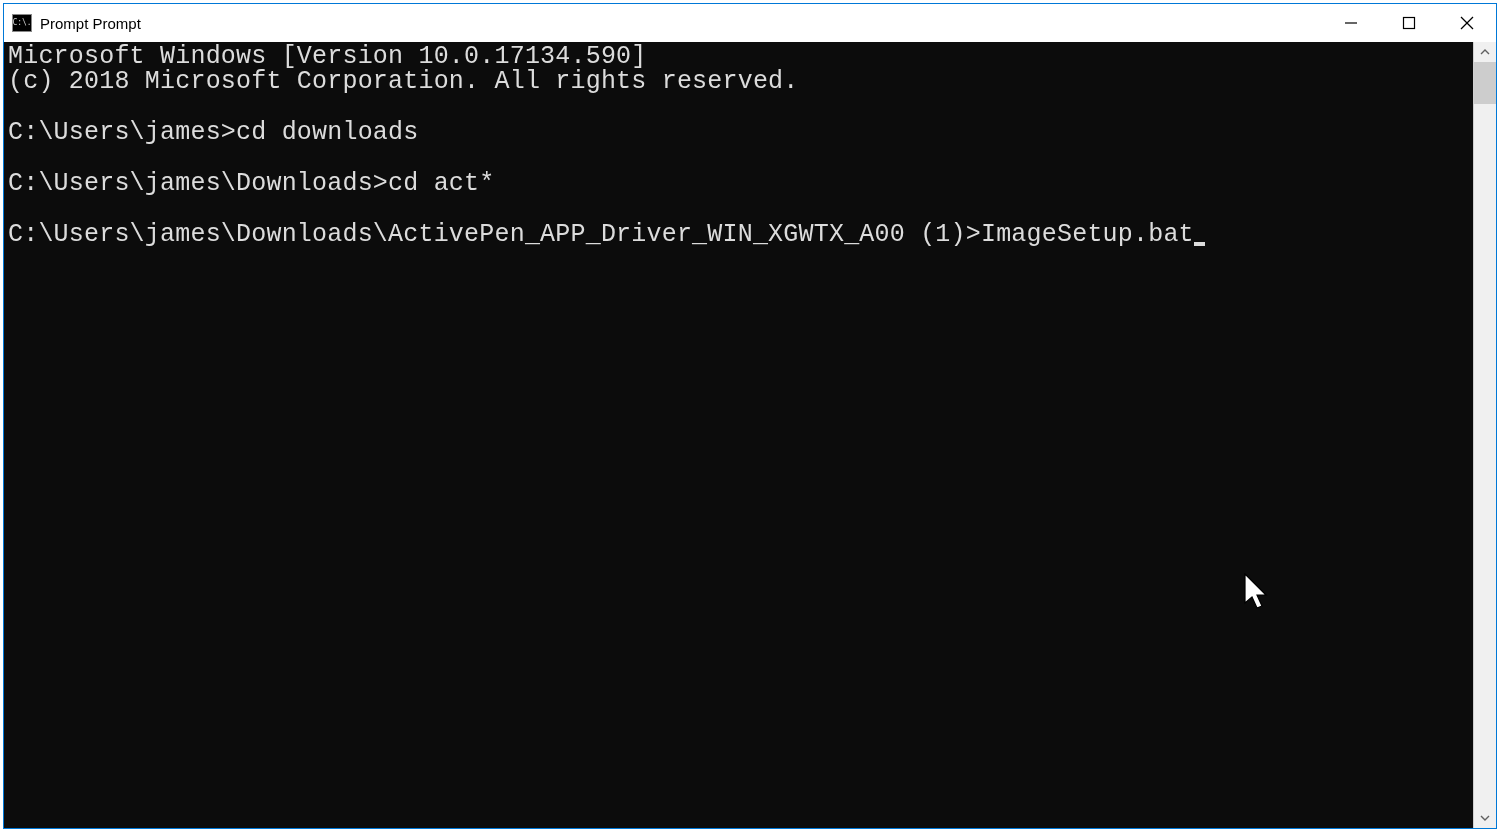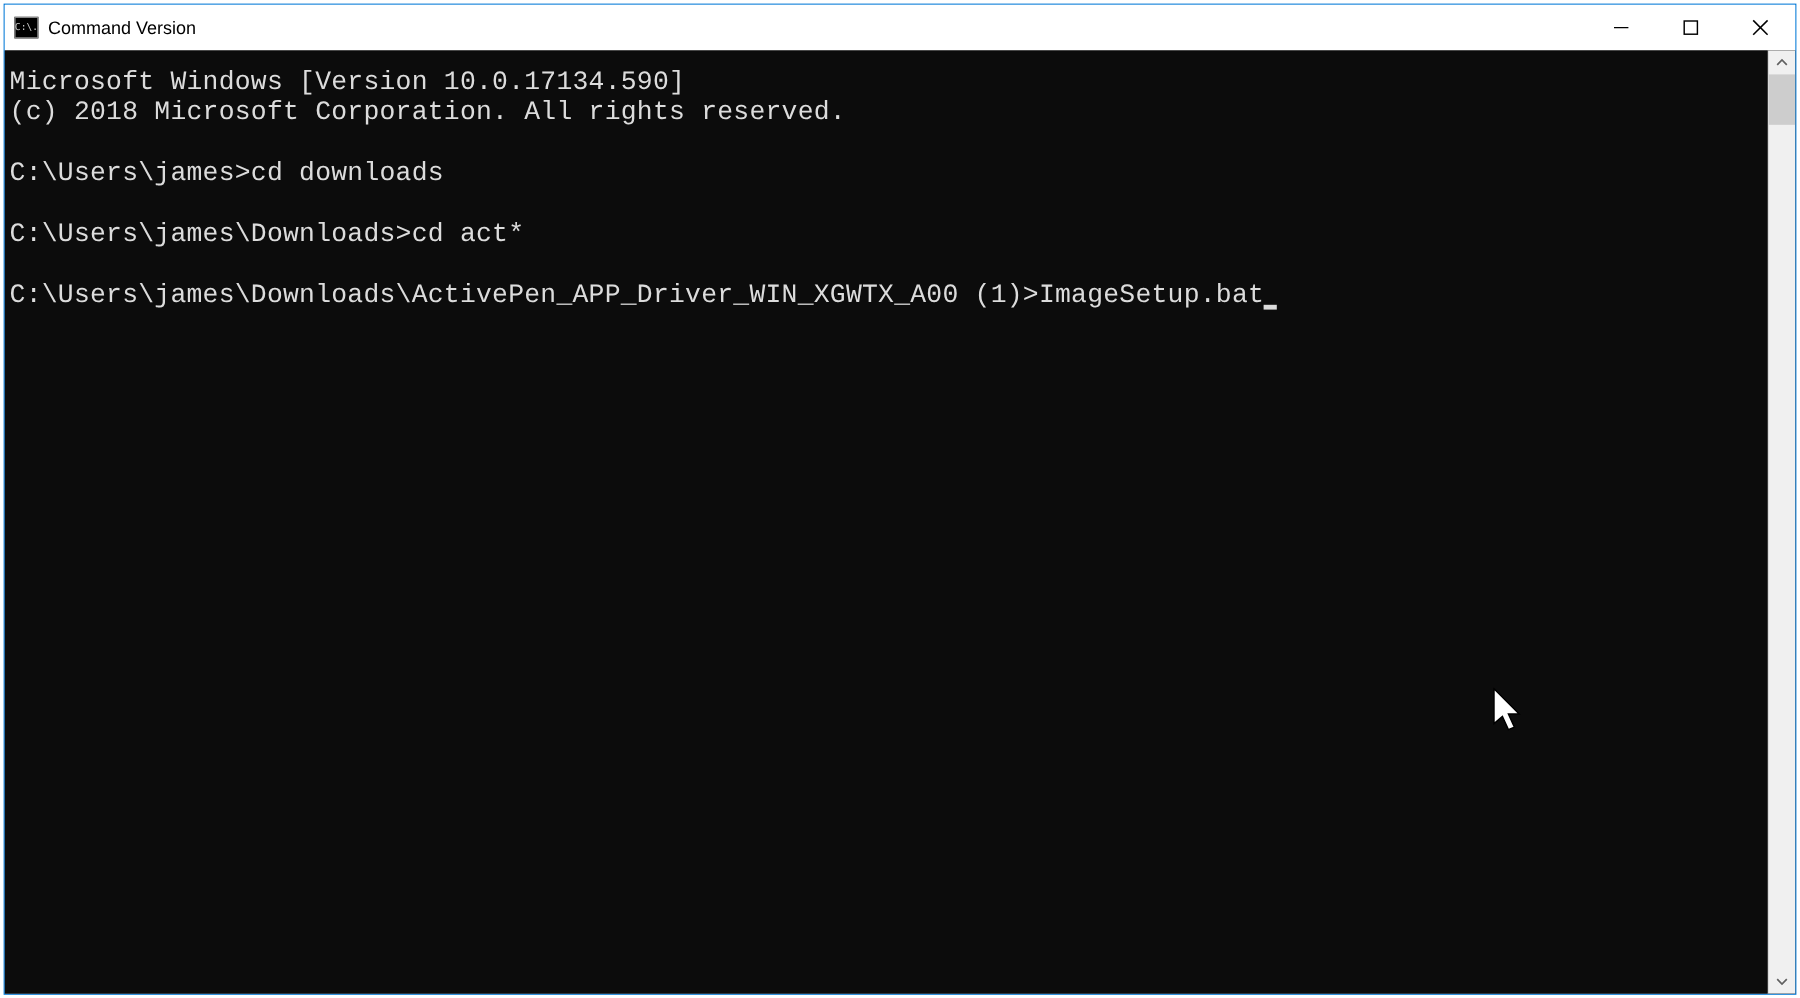--- a/index.html
+++ b/index.html
@@ -83,23 +83,23 @@
       flex: 1;
       display: flex;
       background: #000;
       overflow: hidden;
     }
     .terminal {
       flex: 1;
       background: #0c0c0c;
       color: #dcdcdc;
       font-family: Consolas, "Courier New", monospace;
-      font-size: 22px;
+      font-size: 25px;
       line-height: 25.4px;
-      padding: 14px 2px 2px 4px;
+      padding: 2px 2px 2px 4px;
       white-space: pre;
       overflow: hidden;
       position: relative;
       letter-spacing: 0.2px;
     }
     .scrollbar {
       width: 23px;
       background: #f0f0f0;
       display: flex;
       flex-direction: column;
@@ -150,21 +150,21 @@
   </style>
 </head>
 <body>
 
 <div class="window">
   <div class="titlebar">
     <div class="titlebar-left">
       <div class="app-icon">
         <span class="app-icon-text">C:\.</span>
       </div>
-      <span class="title-text">Command Version</span>
+      <span class="title-text">Prompt Prompt</span>
     </div>
     <div class="window-controls">
       <button class="win-btn" aria-label="Minimize">
         <svg viewBox="0 0 14 14">
           <line x1="1" y1="7" x2="13" y2="7" stroke="#000" stroke-width="1.2"></line>
         </svg>
       </button>
       <button class="win-btn" aria-label="Maximize">
         <svg viewBox="0 0 14 14">
           <rect x="1.5" y="1.5" width="11" height="11" fill="none" stroke="#000" stroke-width="1.2"></rect>

